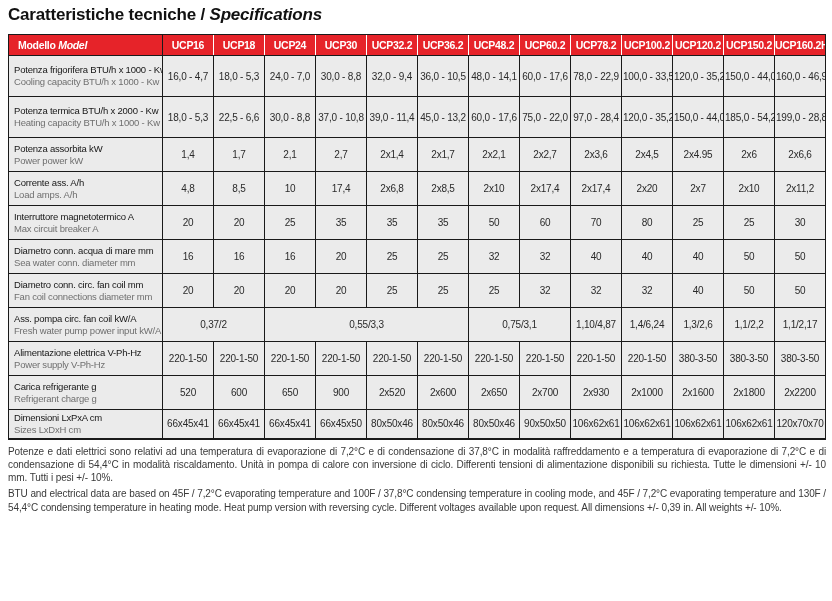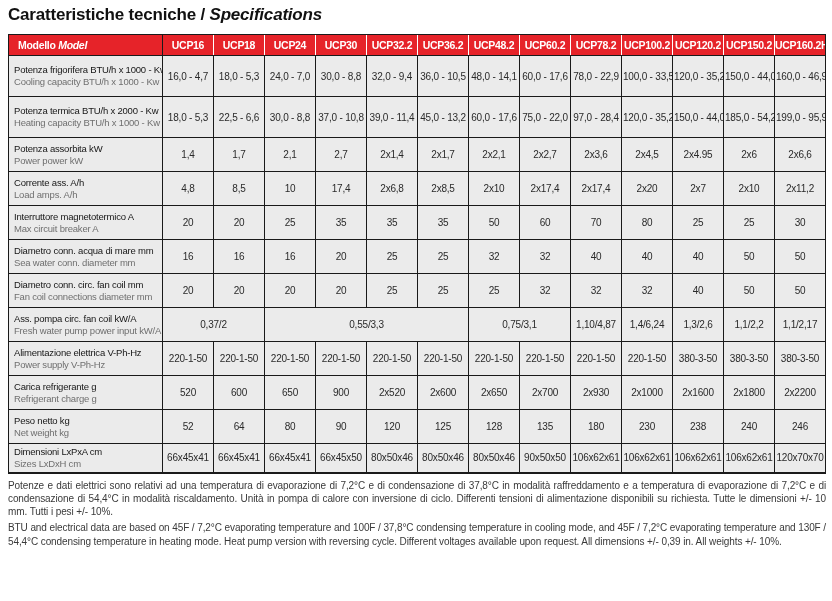--- a/index.html
+++ b/index.html
@@ -138,21 +138,21 @@
           <td class="val-cell">30,0 - 8,8</td>
           <td class="val-cell">37,0 - 10,8</td>
           <td class="val-cell">39,0 - 11,4</td>
           <td class="val-cell">45,0 - 13,2</td>
           <td class="val-cell">60,0 - 17,6</td>
           <td class="val-cell">75,0 - 22,0</td>
           <td class="val-cell">97,0 - 28,4</td>
           <td class="val-cell">120,0 - 35,2</td>
           <td class="val-cell">150,0 - 44,0</td>
           <td class="val-cell">185,0 - 54,2</td>
-          <td class="val-cell">199,0 - 95,9</td>
+          <td class="val-cell">199,0 - 28,8</td>
         </tr>
         <tr class="body-row">
           <td class="label-cell">
             <div class="lbl-it">Potenza assorbita kW</div>
             <div class="lbl-en">Power power kW</div>
           </td>
           <td class="val-cell">1,4</td>
           <td class="val-cell">1,7</td>
           <td class="val-cell">2,1</td>
           <td class="val-cell">2,7</td>
@@ -289,39 +289,20 @@
           <td class="val-cell">2x650</td>
           <td class="val-cell">2x700</td>
           <td class="val-cell">2x930</td>
           <td class="val-cell">2x1000</td>
           <td class="val-cell">2x1600</td>
           <td class="val-cell">2x1800</td>
           <td class="val-cell">2x2200</td>
         </tr>
         <tr class="body-row">
           <td class="label-cell">
-            <div class="lbl-it">Peso netto kg</div>
-            <div class="lbl-en">Net weight kg</div>
-          </td>
-          <td class="val-cell">52</td>
-          <td class="val-cell">64</td>
-          <td class="val-cell">80</td>
-          <td class="val-cell">90</td>
-          <td class="val-cell">120</td>
-          <td class="val-cell">125</td>
-          <td class="val-cell">128</td>
-          <td class="val-cell">135</td>
-          <td class="val-cell">180</td>
-          <td class="val-cell">230</td>
-          <td class="val-cell">238</td>
-          <td class="val-cell">240</td>
-          <td class="val-cell">246</td>
-        </tr>
-        <tr class="body-row">
-          <td class="label-cell">
             <div class="lbl-it">Dimensioni LxPxA cm</div>
             <div class="lbl-en">Sizes LxDxH cm</div>
           </td>
           <td class="val-cell">66x45x41</td>
           <td class="val-cell">66x45x41</td>
           <td class="val-cell">66x45x41</td>
           <td class="val-cell">66x45x50</td>
           <td class="val-cell">80x50x46</td>
           <td class="val-cell">80x50x46</td>
           <td class="val-cell">80x50x46</td>

